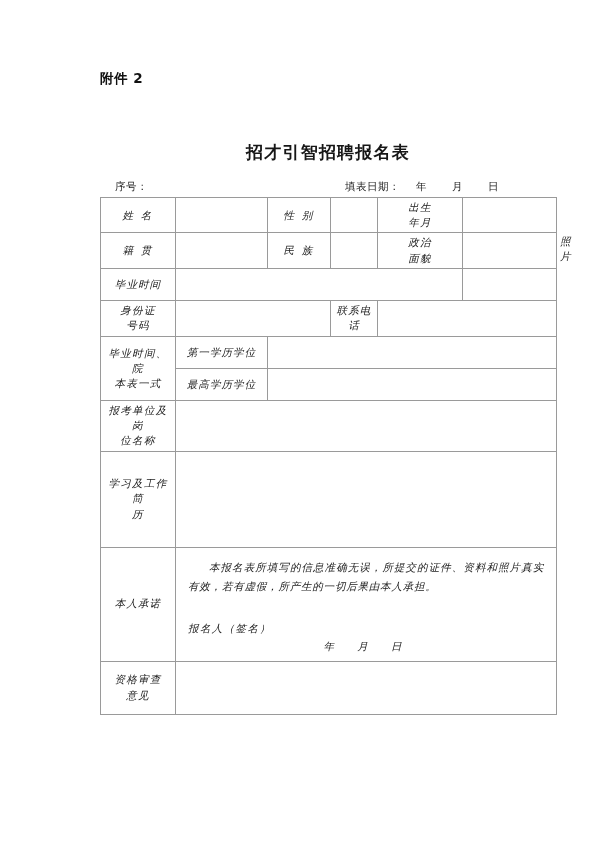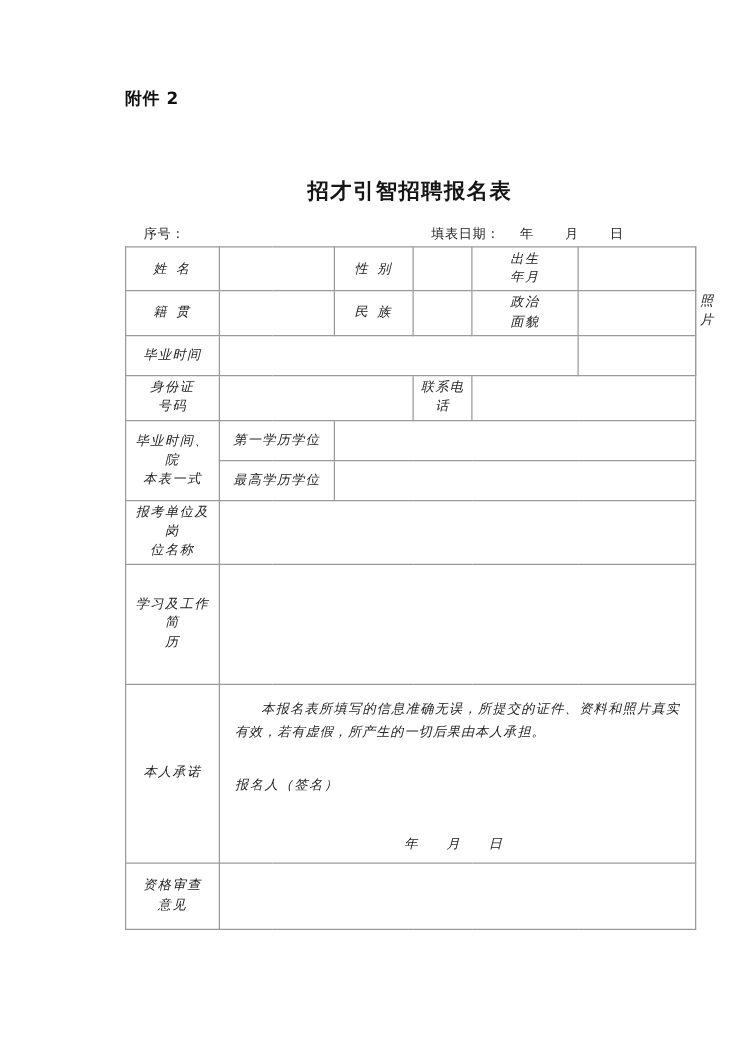--- a/index.html
+++ b/index.html
@@ -79,21 +79,20 @@
     padding-right:4px;
     font-size:10.5px;
     letter-spacing:1.4px;
     line-height:1.9;
   }
   .sign-date{
     text-align:center;
     padding-right:6px;
     font-size:10.5px;
     letter-spacing:1px;
-    margin-top:29px;
   }
   .sign-date span{display:inline-block;margin:0 9px;}
 
   
   .note{
     position:absolute;left:88px;top:692px;width:462px;
     font-size:10.5px;color:#222;line-height:2.05;letter-spacing:.5px;
   }
   .note div{white-space:nowrap;}
 </style>

